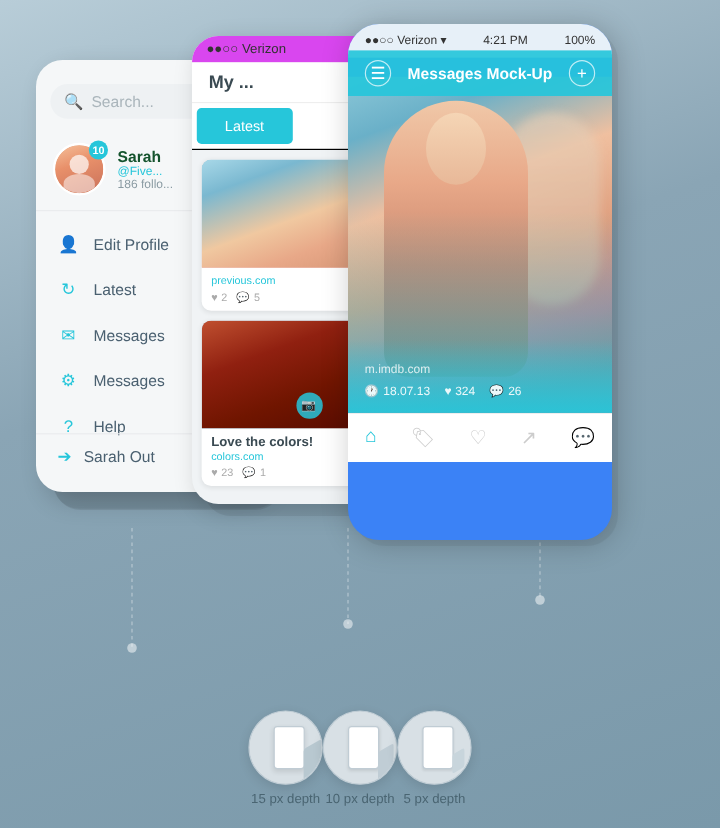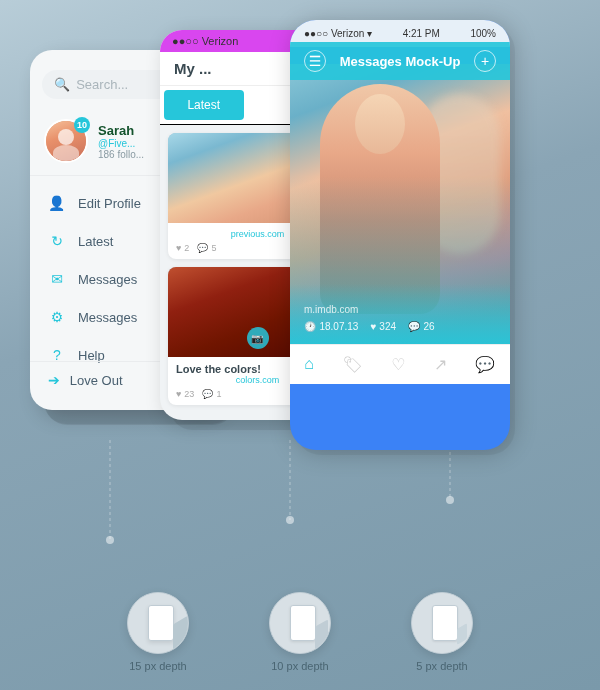--- a/index.html
+++ b/index.html
@@ -13,21 +13,20 @@
       position: relative;
     }
 
     
     .depth-section {
       position: absolute;
       bottom: 18px;
       left: 0; right: 0;
       display: flex;
       justify-content: center;
-      gap: 80px;
       align-items: flex-end;
     }
     .depth-item {
       display: flex;
       flex-direction: column;
       align-items: center;
       gap: 6px;
     }
     .depth-label {
       font-size: 11px;
@@ -302,21 +301,21 @@
       bottom: 8px; left: 50%;
       transform: translateX(-50%);
       width: 22px; height: 22px;
       background: rgba(38,198,218,0.85);
       border-radius: 50%;
       display: flex; align-items: center; justify-content: center;
       color: white; font-size: 10px;
     }
     .feed-body { padding: 6px 8px; }
     .feed-title { font-size: 11px; font-weight: 600; color: #3a4a52; }
-    .feed-source { font-size: 9px; color: #26c6da; text-align: center; }
+    .feed-source { font-size: 9px; color: #26c6da; }
     .feed-actions { display: flex; gap: 8px; margin-top: 4px; }
     .feed-action { display: flex; align-items: center; gap: 3px; font-size: 9px; color: #aaa; }
 
     
     .phone-right {
       position: absolute;
       left: 290px;
       top: 0px;
       width: 220px;
       height: 430px;
@@ -499,21 +498,21 @@
         <span class="menu-icon">⚙</span>
         <span class="menu-label">Messages</span>
       </div>
       <div class="menu-item">
         <span class="menu-icon">?</span>
         <span class="menu-label">Help</span>
       </div>
     </div>
     <div class="sign-out">
       <span class="sign-out-icon">➔</span>
-      <span class="sign-out-label">Love Out</span>
+      <span class="sign-out-label">Sarah Out</span>
     </div>
     <div class="home-bottom">⌂</div>
   </div>
 
   <div class="phone-middle">
     <div class="phone-middle-status">
       <span>●●○○ Verizon</span>
       <span>4:2</span>
     </div>
     <div class="phone-middle-header">

